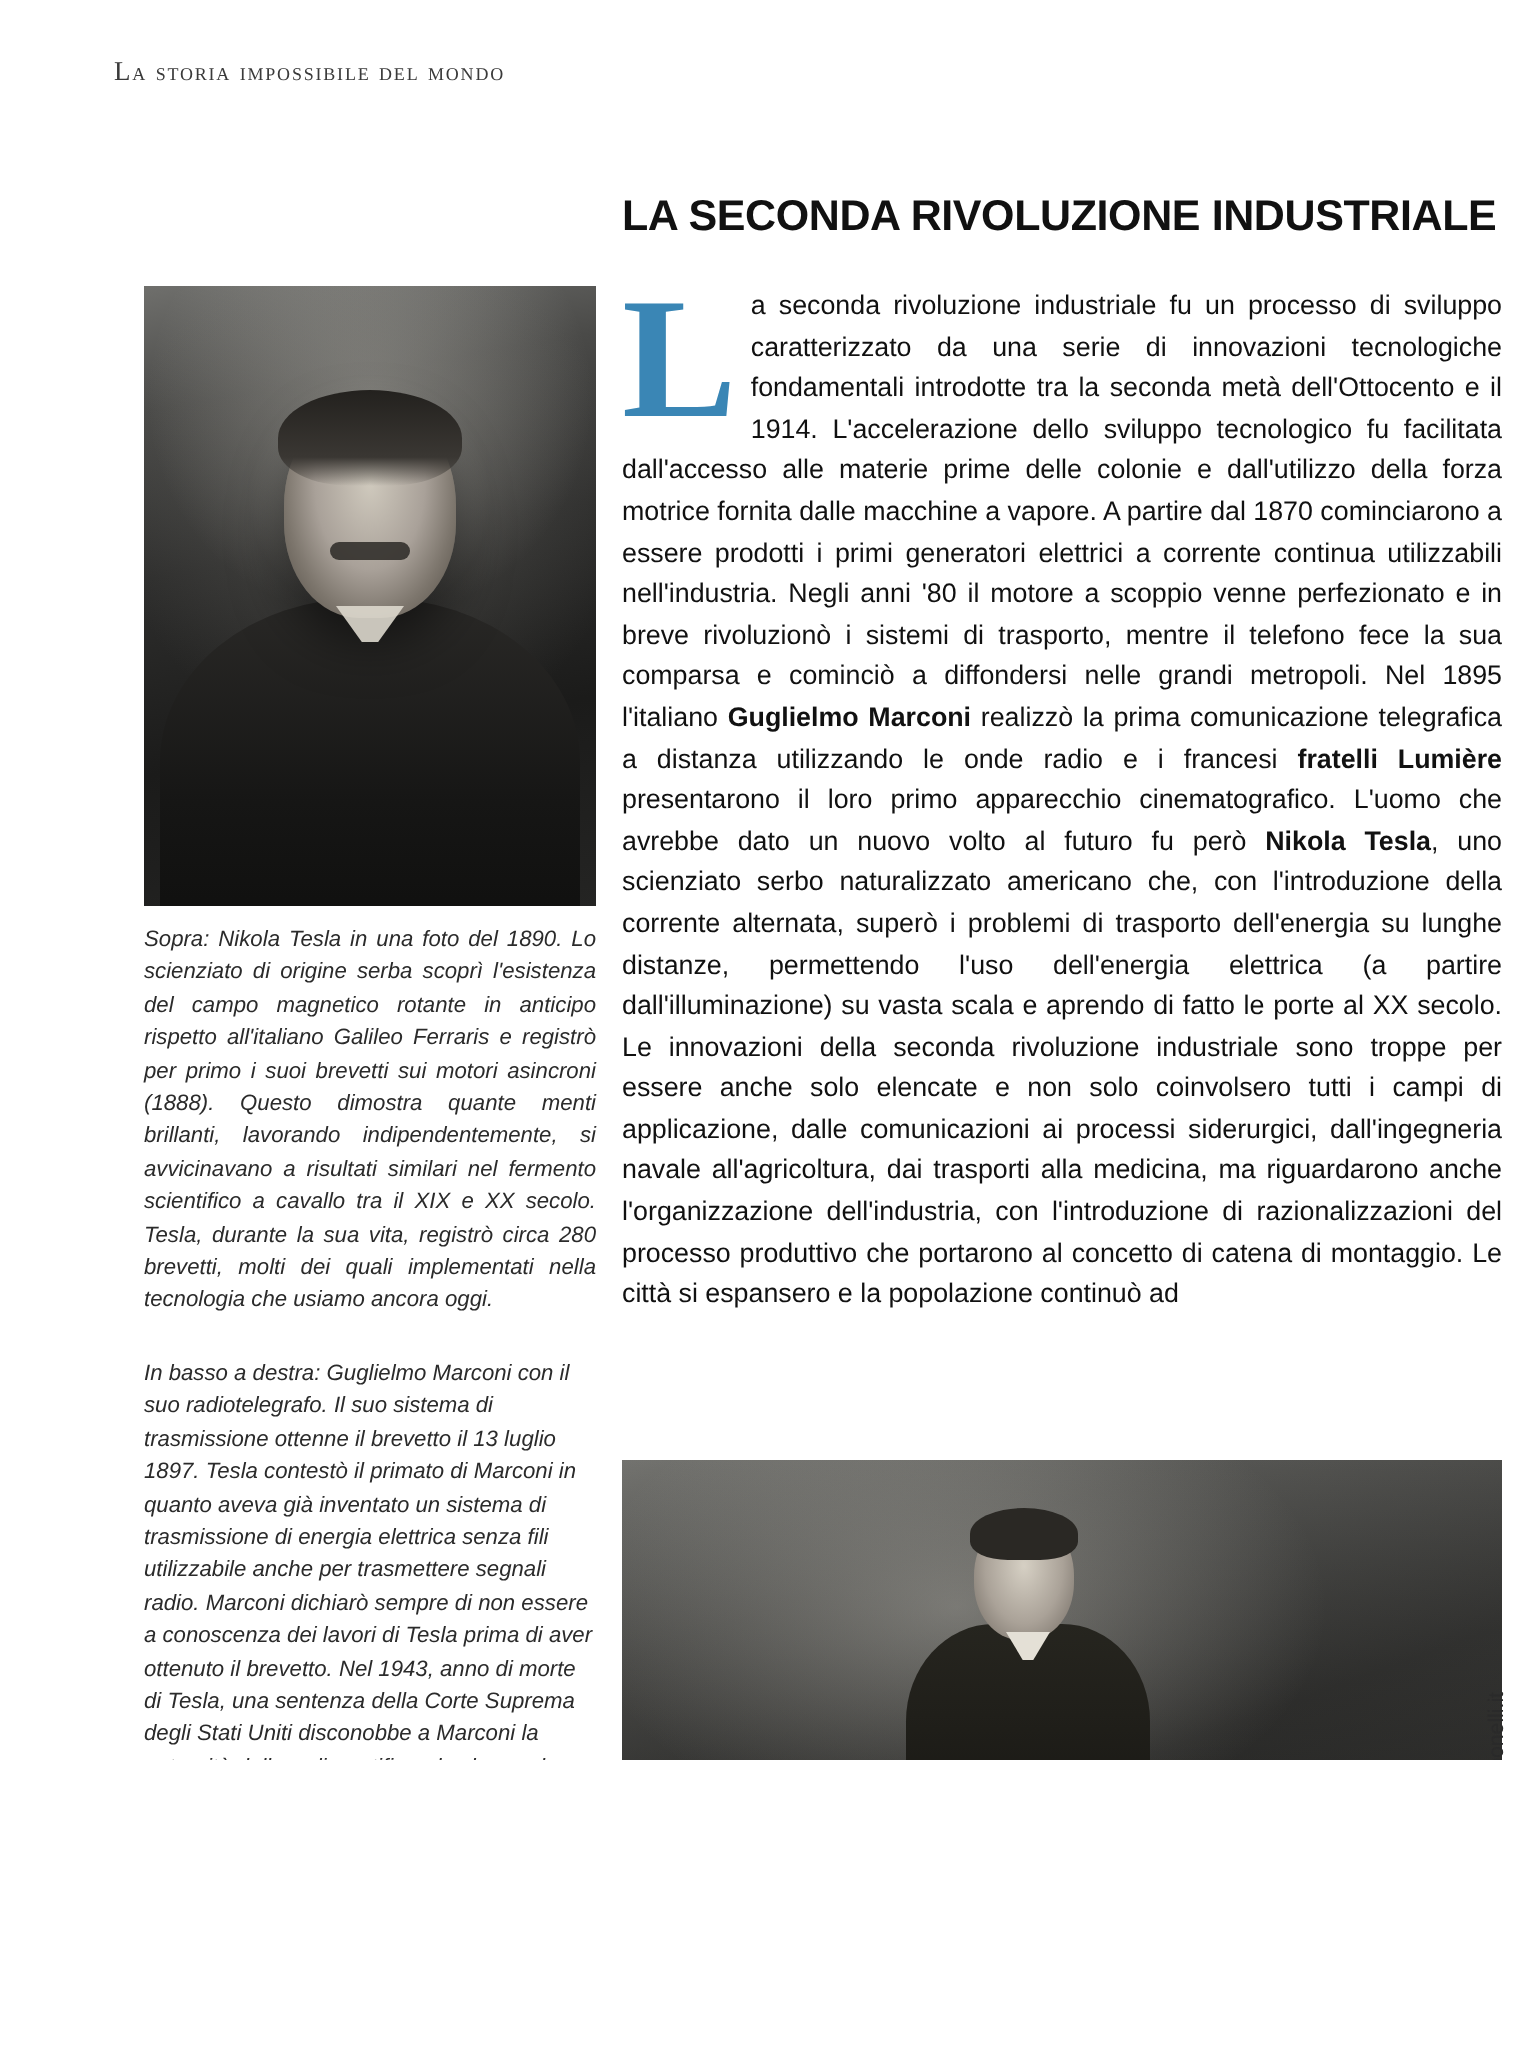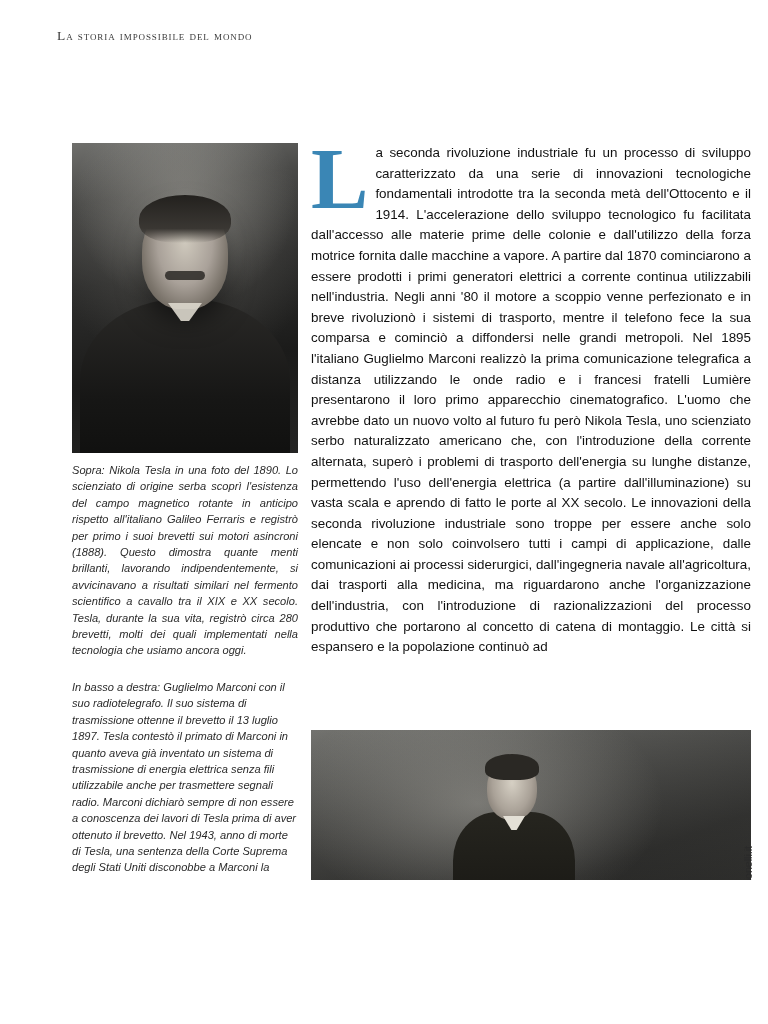--- a/index.html
+++ b/index.html
@@ -143,21 +143,21 @@
   .dropcap {
     float: left;
     font-family: "Liberation Serif", serif;
     font-weight: bold;
     font-size: 86px;
     line-height: 64px;
     color: #3a86b5;
     margin: 4px 7px 0 0;
     padding: 0;
   }
-  .body-text b { font-weight: normal; margin-top: 38px; }
+  .body-text b { font-weight: bold; margin-top: 38px; }
 
   
   .photo-marconi {
     position: absolute;
     left: 311px;
     top: 730px;
     width: 440px;
     height: 245px;
     background: linear-gradient(160deg,#6a6a66 0%, #4d4d4a 25%, #2f2f2d 60%, #3a3a37 100%);
     overflow: hidden;
@@ -234,20 +234,21 @@
     transform-origin: 100% 100%;
   }
 </style>
 </head>
 <body>
 
 <div class="page">
 
   <div class="running-head">La storia impossibile del mondo</div>
 
+  <h1 class="article-title">LA SECONDA RIVOLUZIONE INDUSTRIALE</h1>
 
   <div class="left-col">
 
     <div class="photo-tesla">
       <div class="vig"></div>
       <div class="body"></div>
       <div class="head"></div>
       <div class="hair"></div>
       <div class="mustache"></div>
       <div class="collar"></div>

